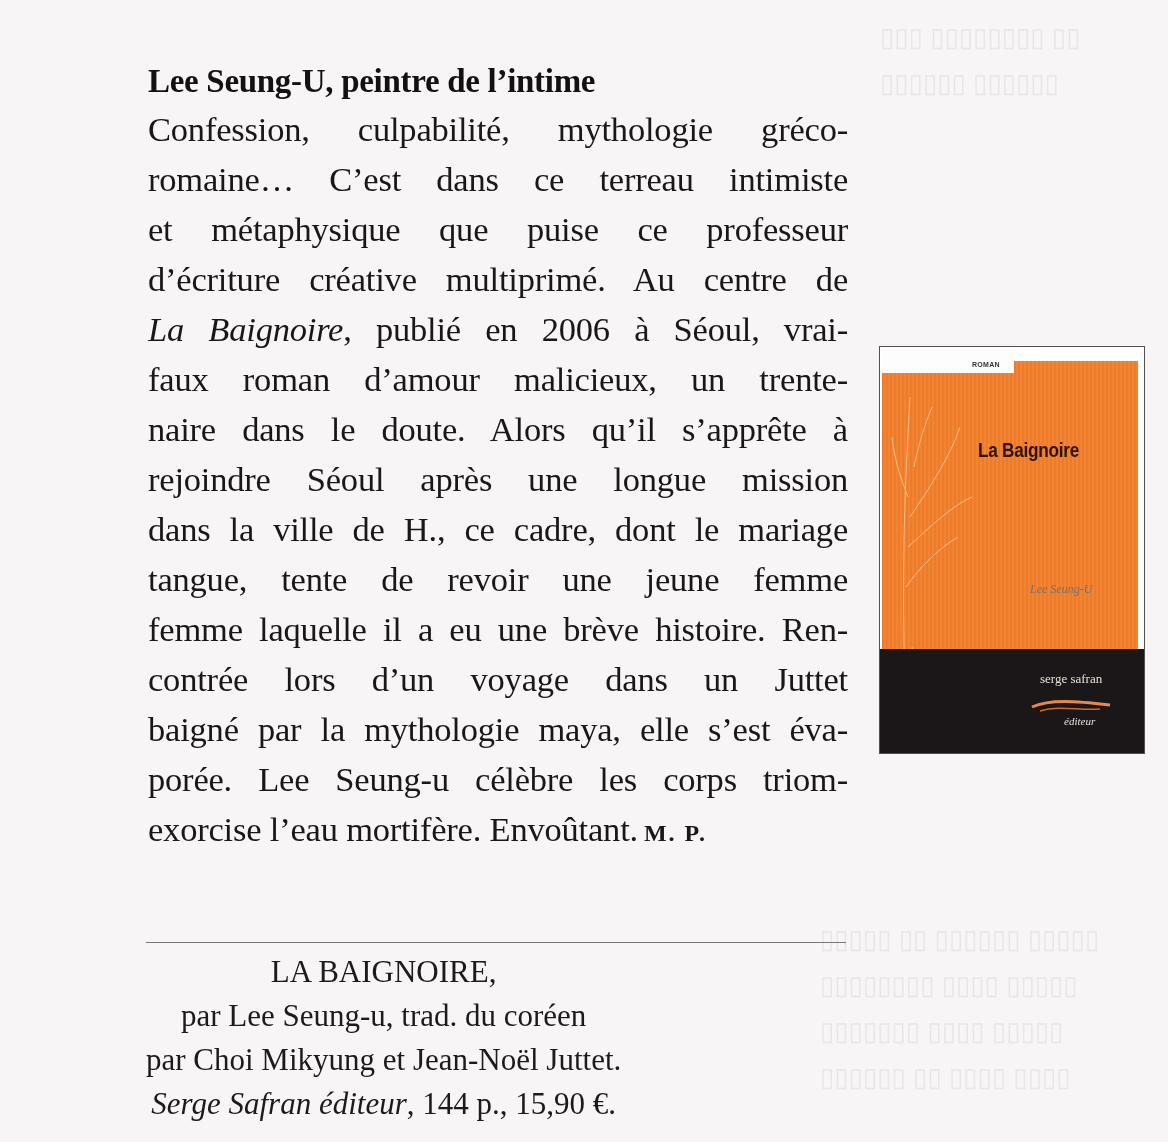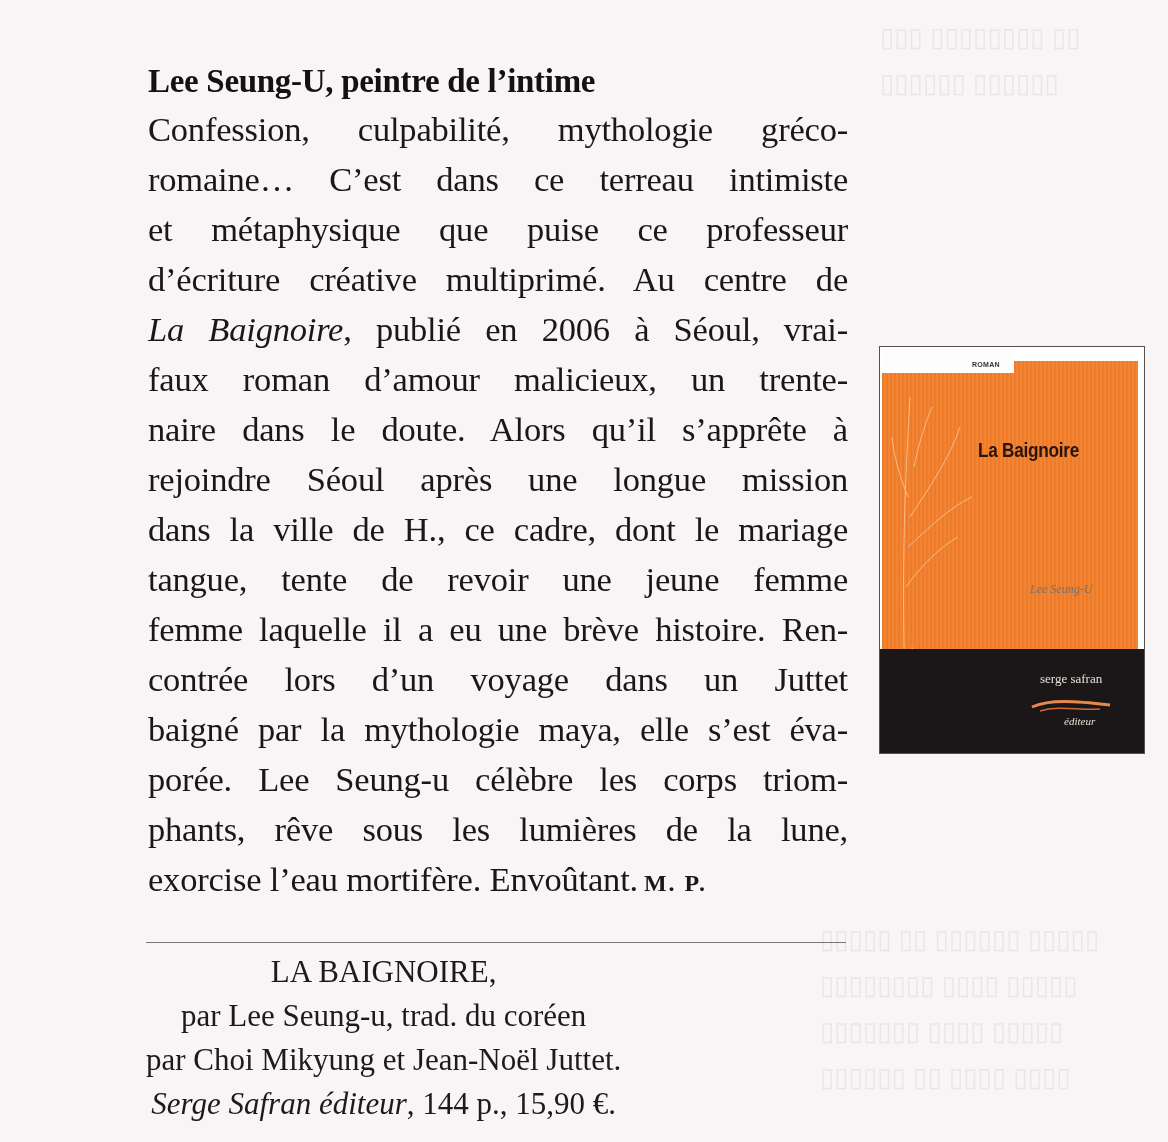--- a/index.html
+++ b/index.html
@@ -200,21 +200,20 @@
     <span class="line"><em>La Baignoire</em><span>, publié en 2006 à Séoul, vrai-</span></span>
     <span class="line">faux roman d’amour malicieux, un trente-</span>
     <span class="line">naire dans le doute. Alors qu’il s’apprête à</span>
     <span class="line">rejoindre Séoul après une longue mission</span>
     <span class="line">dans la ville de H., ce cadre, dont le mariage</span>
     <span class="line">tangue, tente de revoir une jeune femme</span>
     <span class="line">femme laquelle il a eu une brève histoire. Ren-</span>
     <span class="line">contrée lors d’un voyage dans un Juttet</span>
     <span class="line">baigné par la mythologie maya, elle s’est éva-</span>
     <span class="line">porée. Lee Seung-u célèbre les corps triom-</span>
-    <span class="line">phants, rêve sous les lumières de la lune,</span>
     <span class="line last"><span>exorcise l’eau mortifère. Envoûtant.</span><span class="signature">M. P.</span></span>
   </p>
 </div>
 
 <div class="divider"></div>
 
 <div class="credits">
   <span class="c-line">LA BAIGNOIRE,</span>
   <span class="c-line">par Lee Seung-u, trad. du coréen</span>
   <span class="c-line">par Choi Mikyung et Jean-Noël Juttet.</span>

